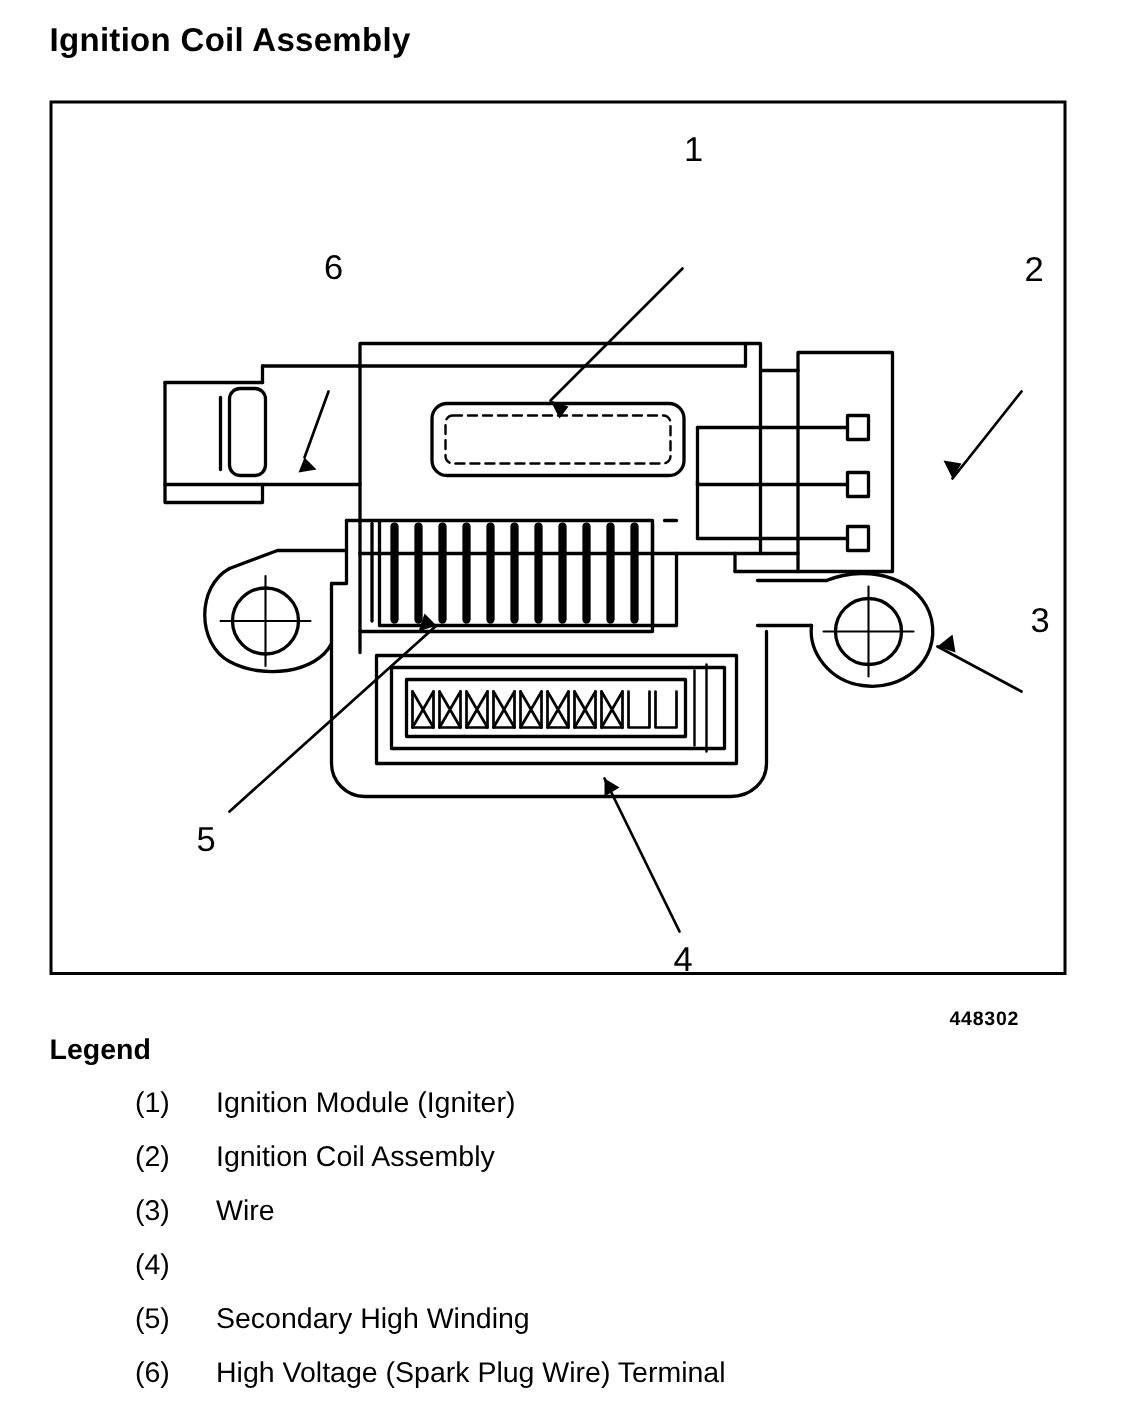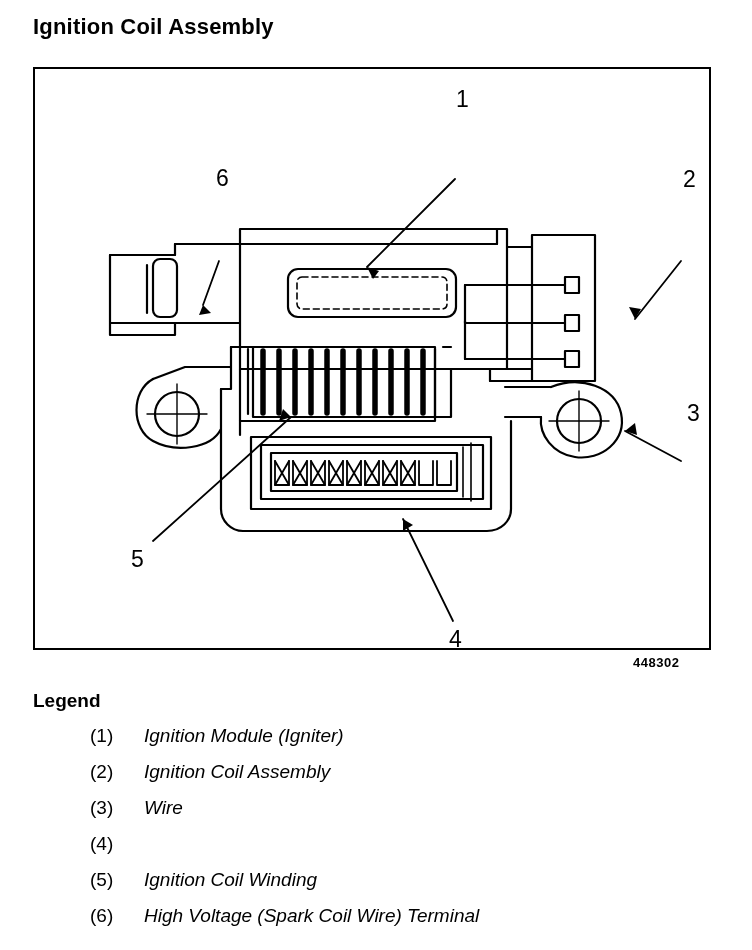--- a/index.html
+++ b/index.html
@@ -40,21 +40,21 @@
     background: #ffffff;
   }
   .figure-svg {
     position: absolute;
     left: 0;
     top: 0;
   }
   .figure-code {
     position: absolute;
     left: 633px;
-    top: 655px;
+    top: 671px;
     font-size: 13px;
     font-weight: bold;
     letter-spacing: 0.5px;
   }
   .legend-title {
     position: absolute;
     left: 33px;
     top: 690px;
     font-size: 19px;
     font-weight: bold;
@@ -72,21 +72,20 @@
     font-size: 19px;
   }
   .legend-num {
     width: 54px;
     flex: 0 0 54px;
     text-align: left;
   }
   .legend-label {
     flex: 1 1 auto;
     white-space: nowrap;
-    font-style: italic;
   }
 </style>
 </head>
 <body>
 
 <div class="page">
 
   <div class="page-title">Ignition Coil Assembly</div>
 
   <div class="figure-frame">
@@ -228,21 +227,21 @@
     </div>
     <div class="legend-row">
       <span class="legend-num">(3)</span>
       <span class="legend-label">Wire</span>
     </div>
     <div class="legend-row">
       <span class="legend-num">(4)</span>
     </div>
     <div class="legend-row">
       <span class="legend-num">(5)</span>
-      <span class="legend-label">Ignition Coil Winding</span>
+      <span class="legend-label">Secondary High Winding</span>
     </div>
     <div class="legend-row">
       <span class="legend-num">(6)</span>
-      <span class="legend-label">High Voltage (Spark Coil Wire) Terminal</span>
+      <span class="legend-label">High Voltage (Spark Plug Wire) Terminal</span>
     </div>
   </div>
 
 </div>
 
 </body></html>

